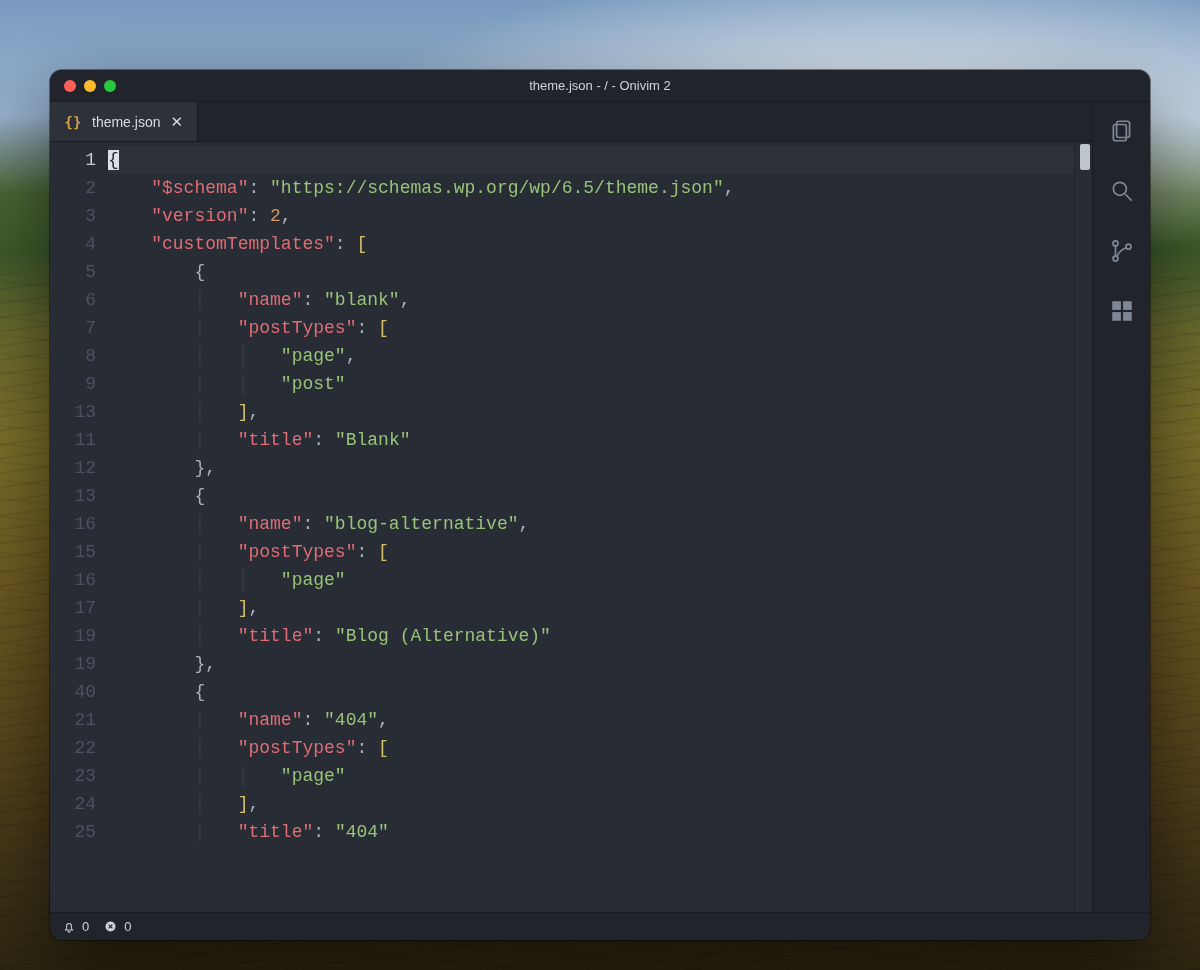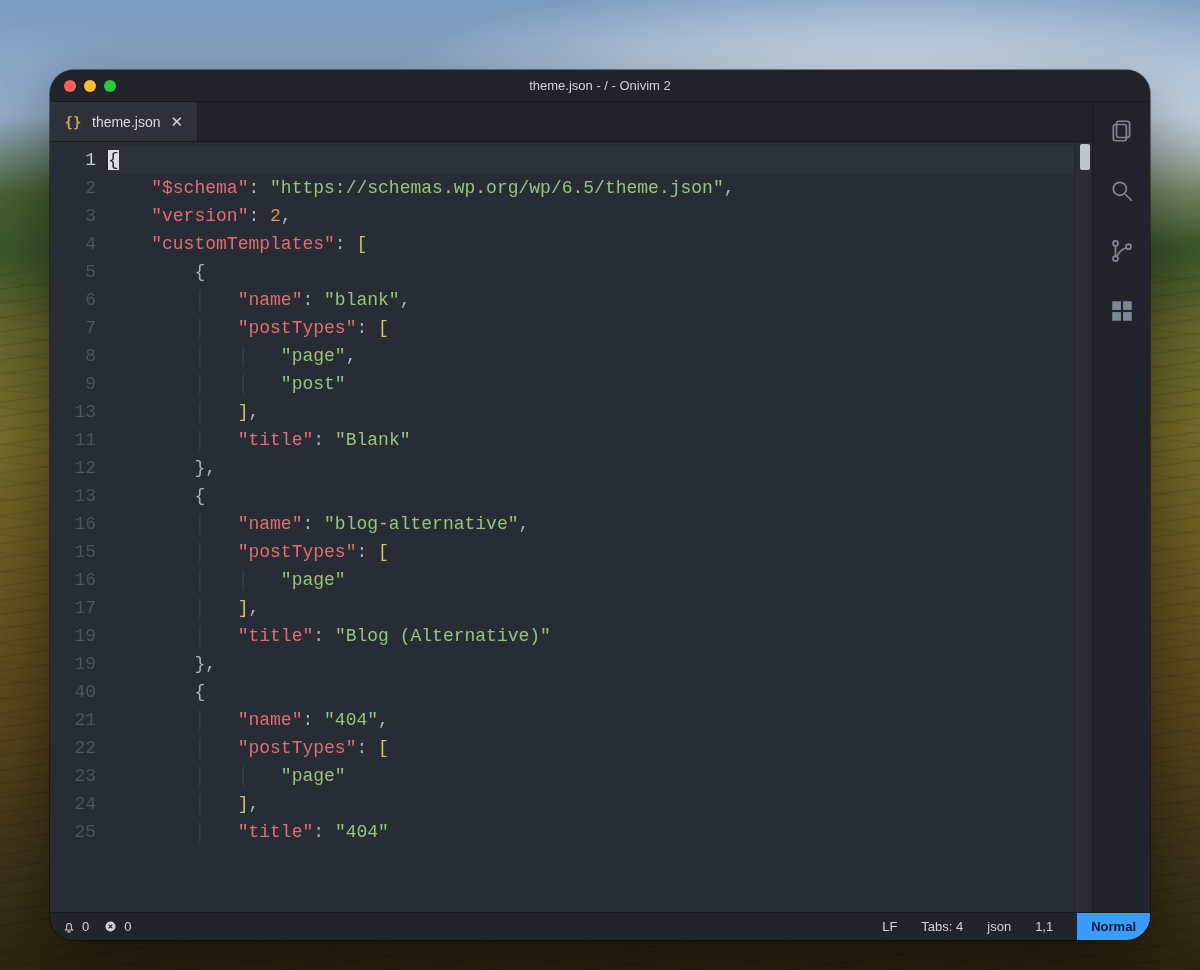--- a/index.html
+++ b/index.html
@@ -22,21 +22,21 @@
       repeating-linear-gradient(-8deg, rgba(0,0,0,0.08) 0 2px, rgba(0,0,0,0) 2px 14px),
       repeating-linear-gradient(6deg, rgba(0,0,0,0.05) 0 2px, rgba(0,0,0,0) 2px 18px);
     pointer-events:none;
   }
 
   .window {
     position: absolute;
     left: 50px; top: 70px;
     width: 1100px; height: 870px;
     background: #21252b;
-    border-radius: 24px;
+    border-radius: 12px;
     box-shadow: 0 30px 80px rgba(0,0,0,0.55), 0 0 0 1px rgba(0,0,0,0.4);
     display: flex; flex-direction: column;
     overflow: hidden;
     z-index: 10;
   }
 
   
   .titlebar {
     height: 32px; flex: 0 0 32px;
     background: #21252b;
@@ -244,22 +244,15 @@
         <span>0</span>
       </div>
       <div class="status-item">
         <svg class="circ-x" viewBox="0 0 24 24">
             <circle cx="12" cy="12" r="8" fill="#cfd3da" stroke="none"></circle>
             <path d="M9 9 L15 15 M15 9 L9 15" stroke="#21252b" stroke-width="2"></path>
           </svg>
         <span>0</span>
       </div>
     </div>
-    <div class="right">
-      <span>LF</span>
-      <span>Tabs: 4</span>
-      <span>json</span>
-      <span>1,1</span>
-      <span class="mode">Normal</span>
-    </div>
   </div>
 
 </div>
 
 </body></html>

